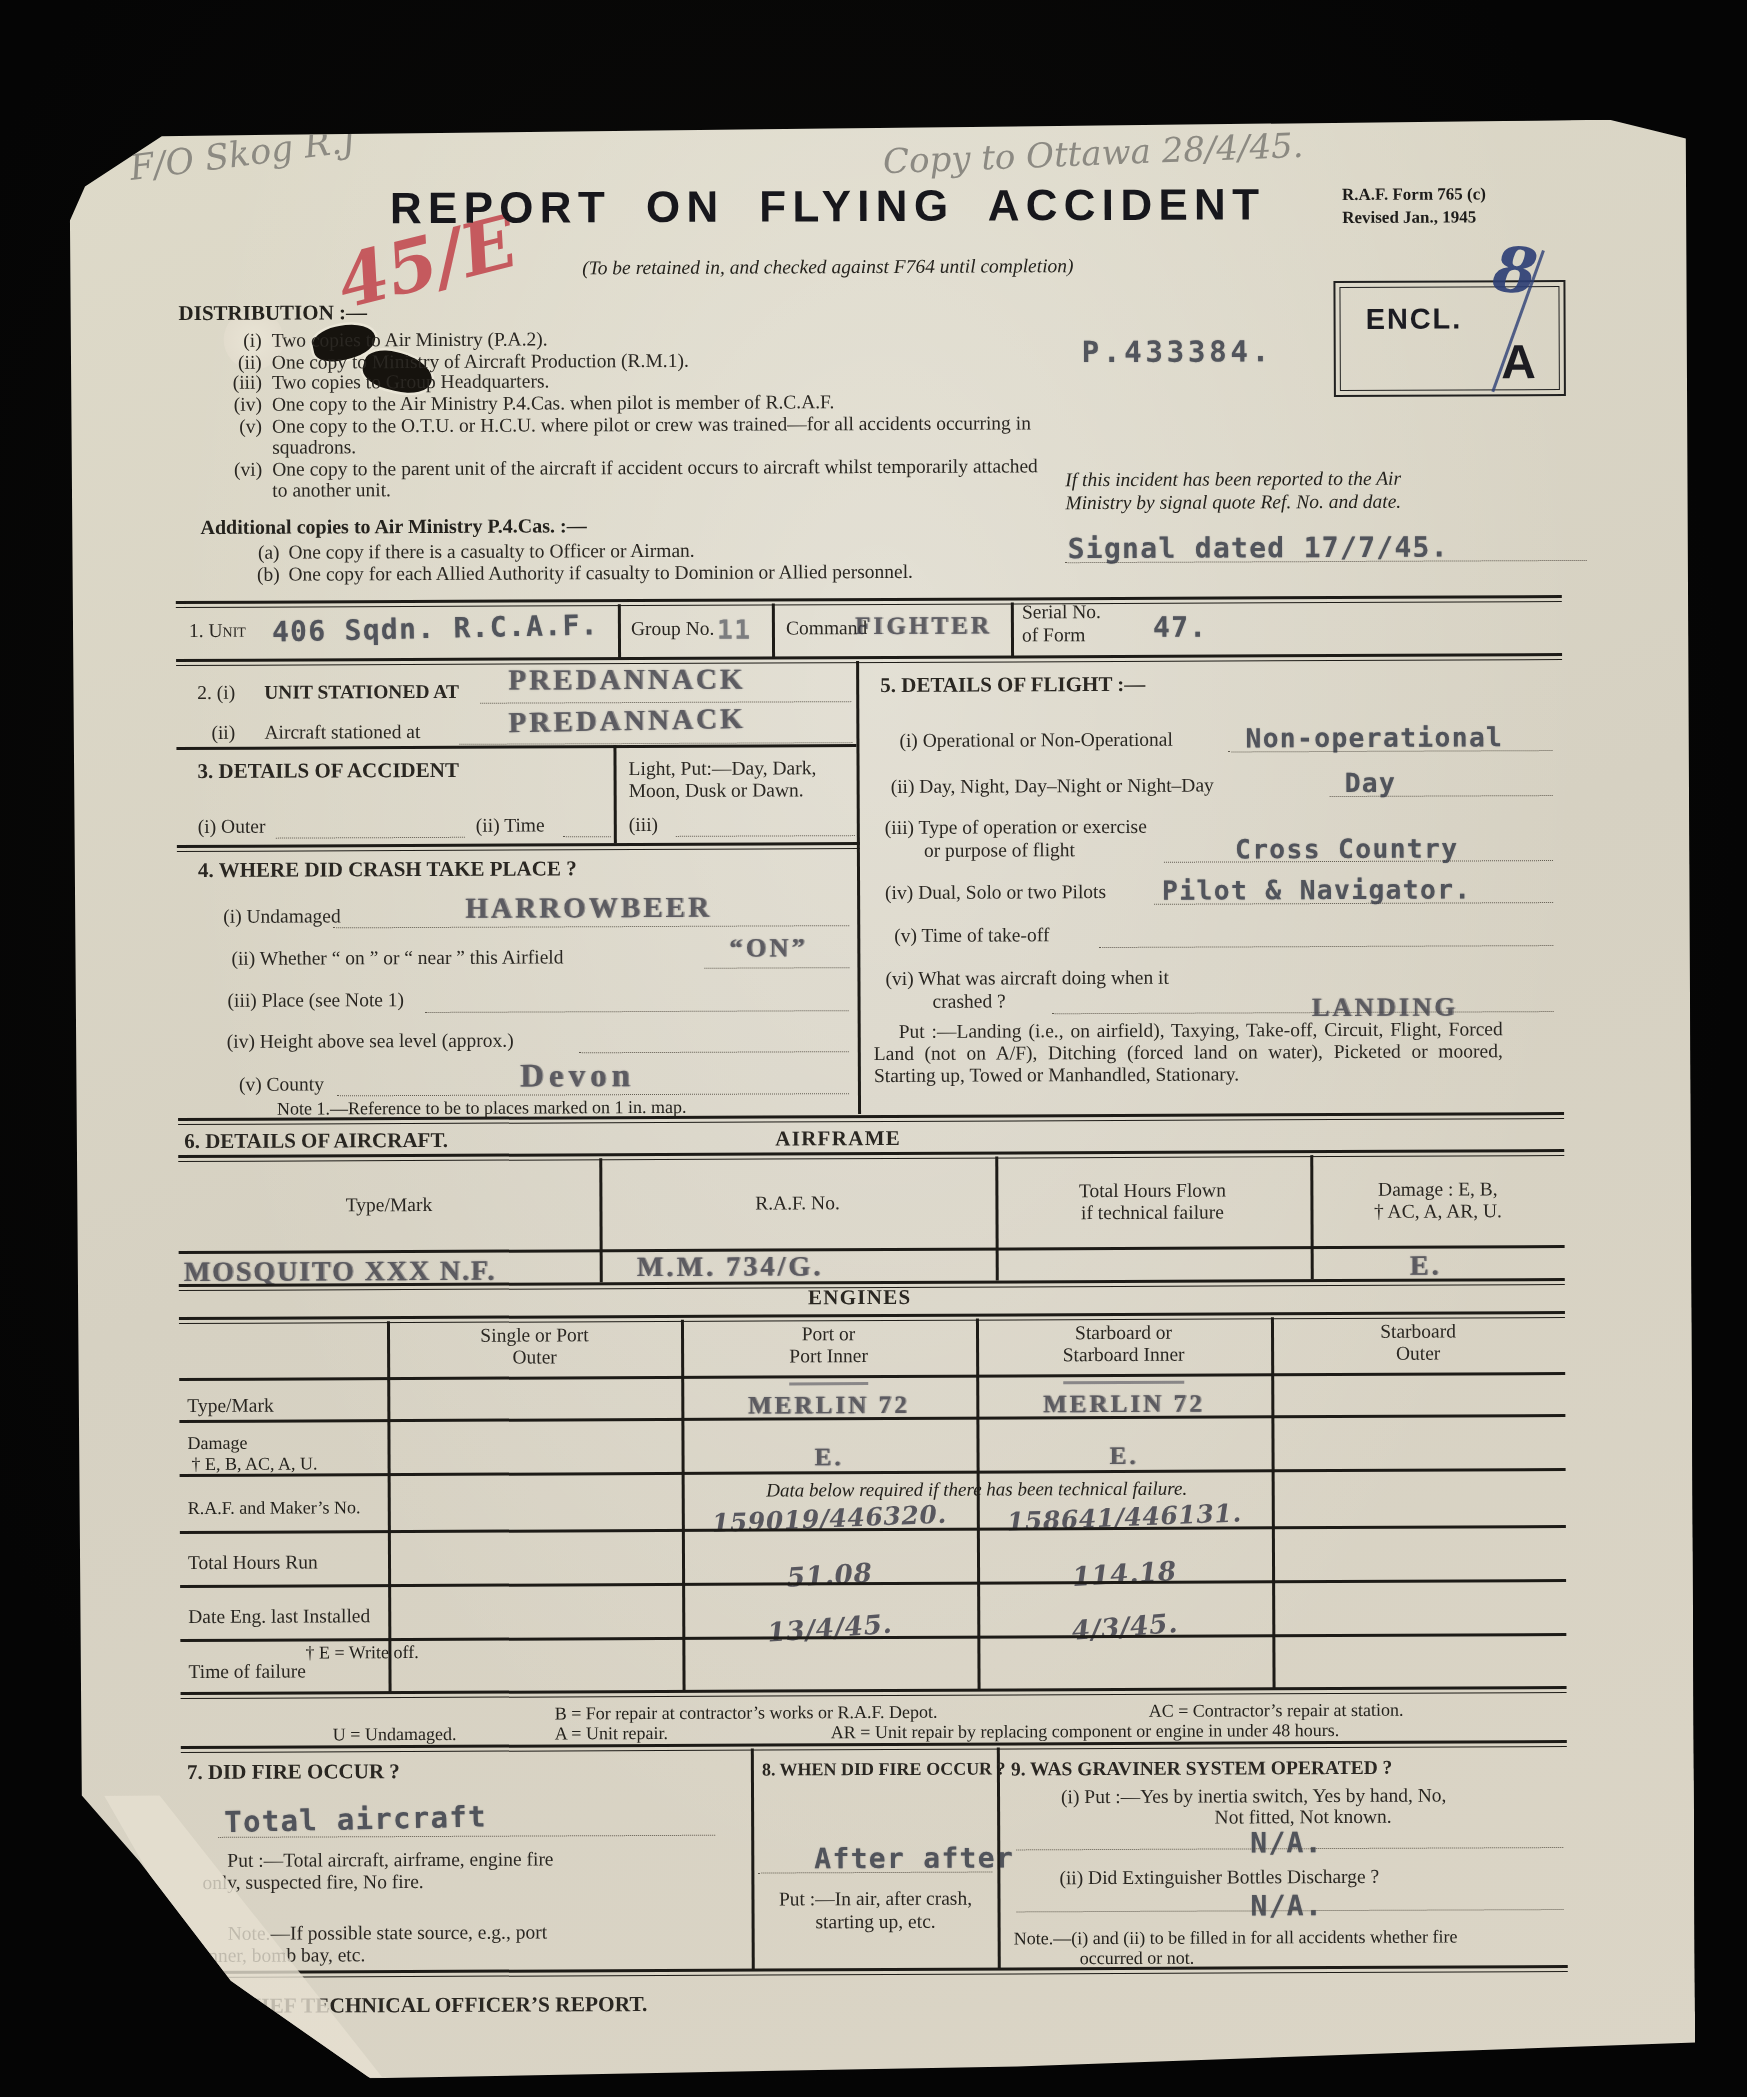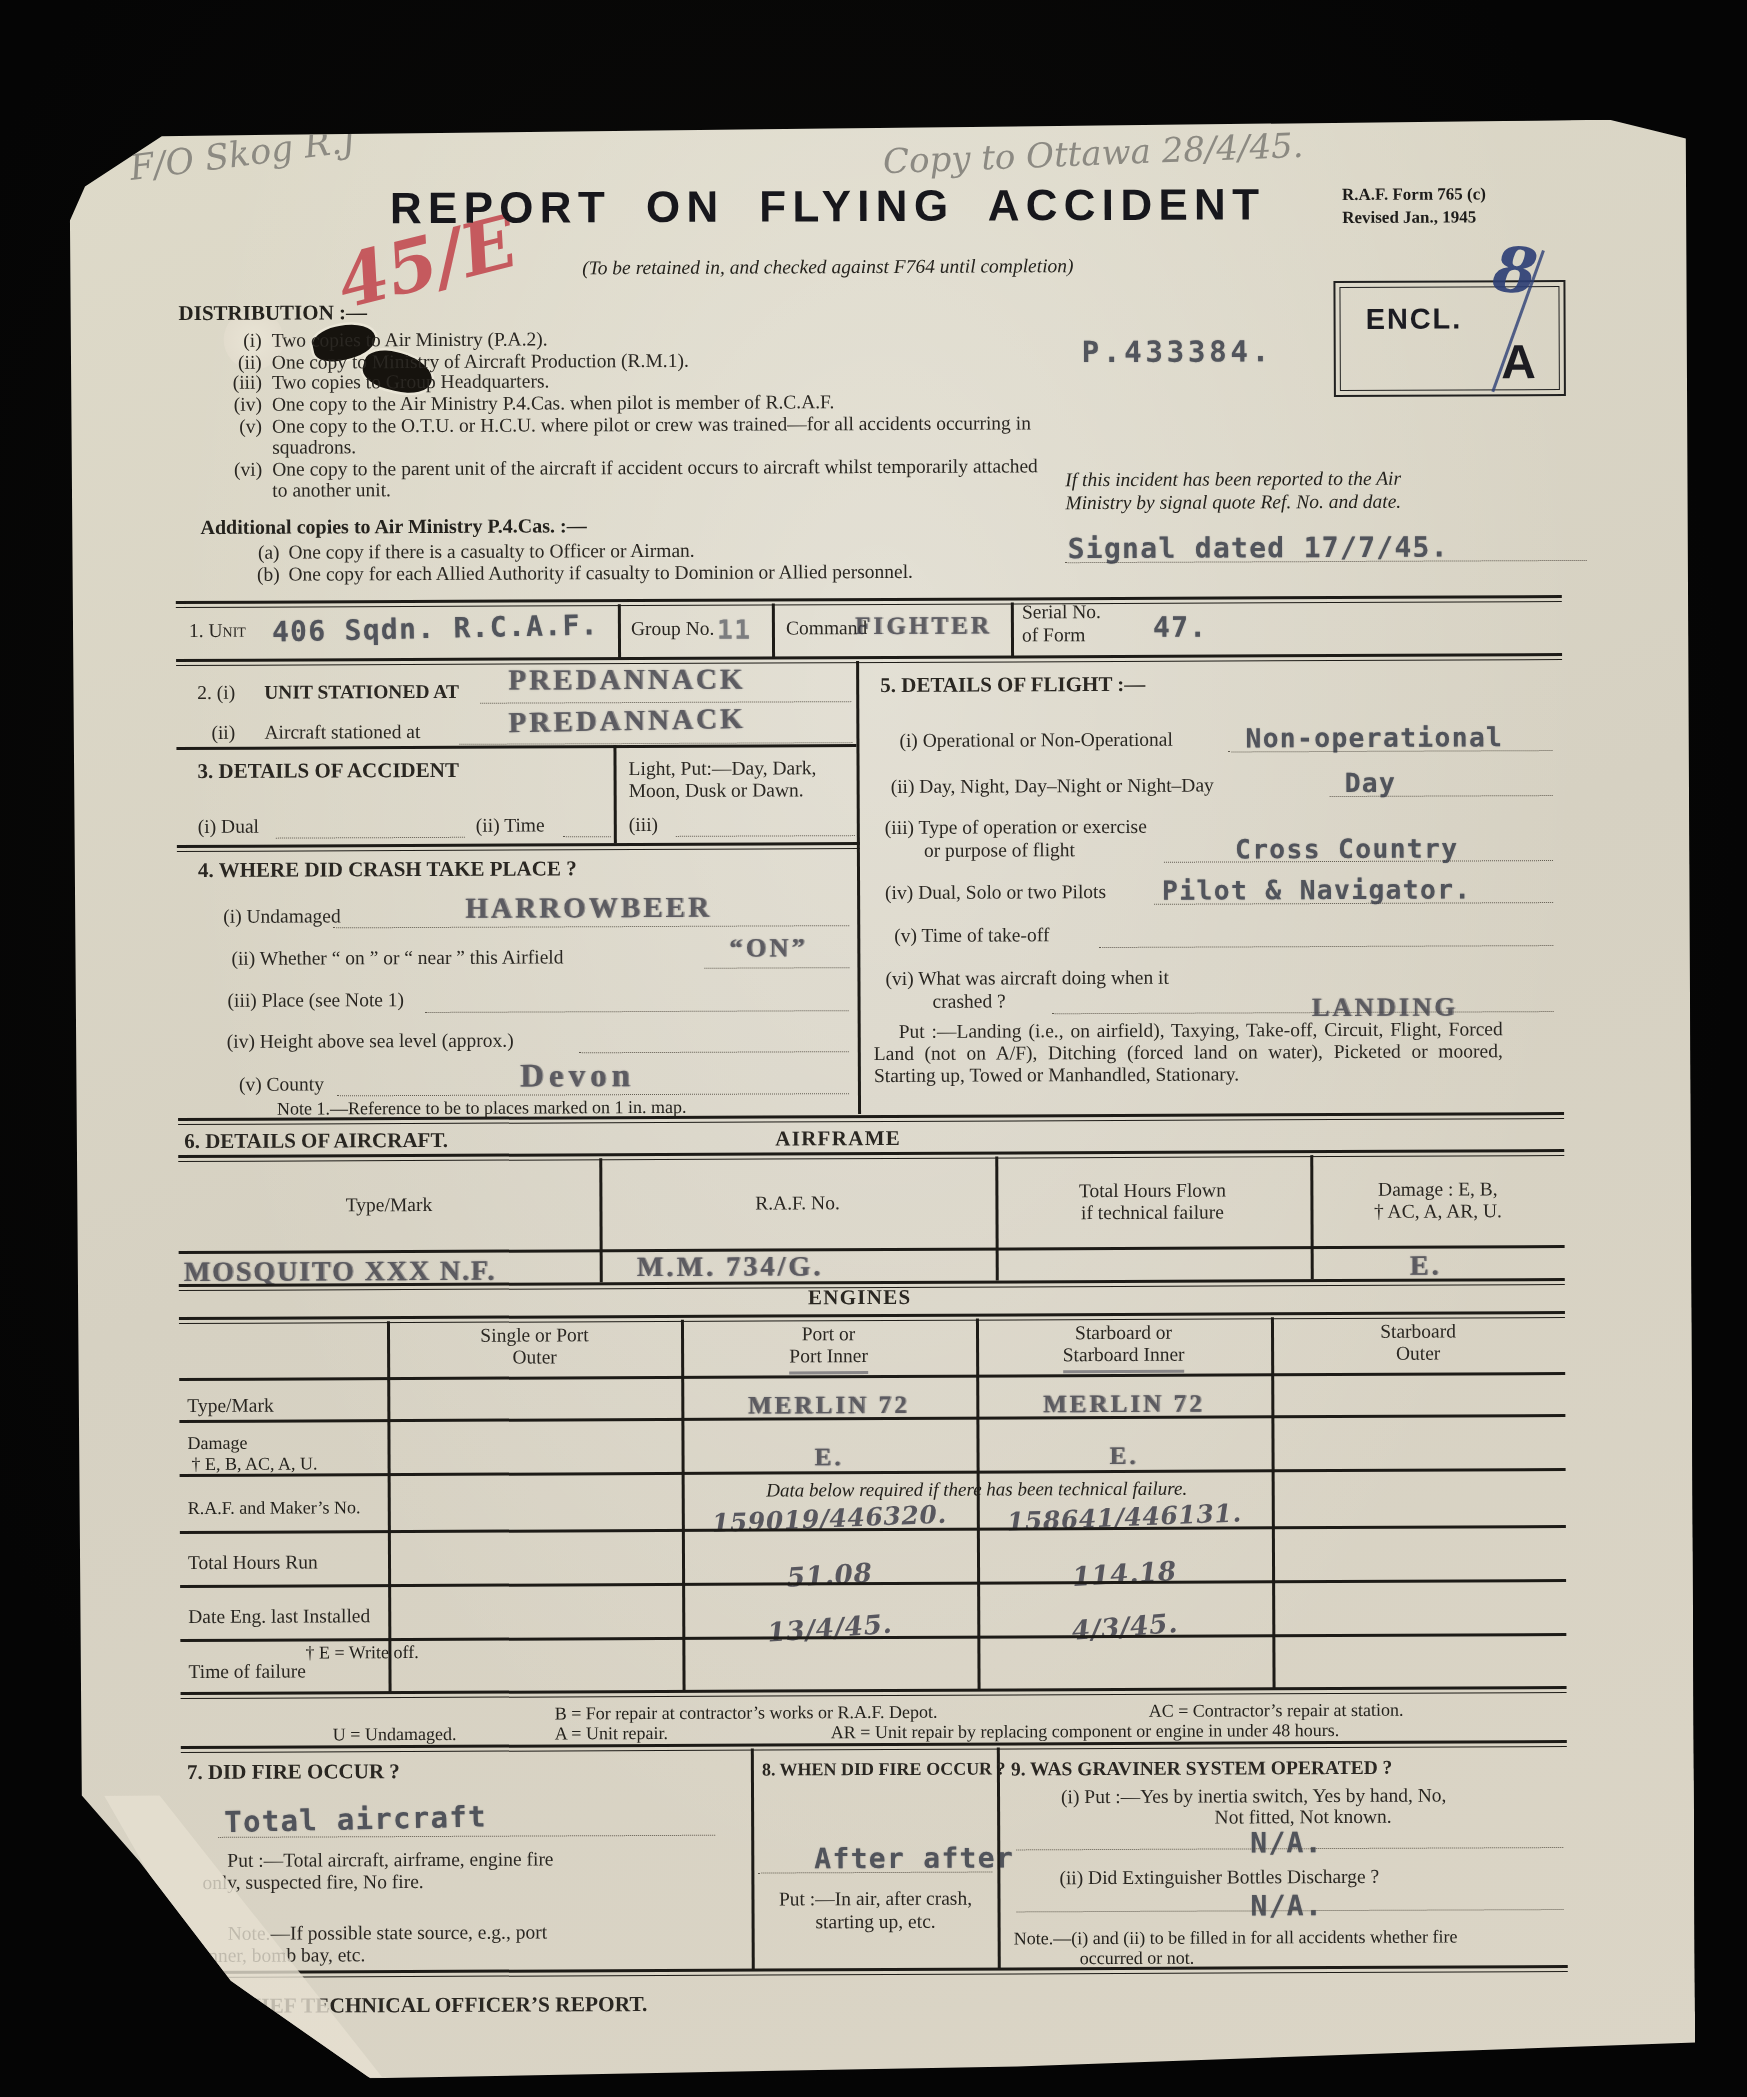--- a/index.html
+++ b/index.html
@@ -36,21 +36,21 @@
   .formno{font-size:17px;line-height:21.4px;font-weight:bold;color:#1d1c1a;}
   .row{display:flex;}
   .num{flex:none;width:45px;text-align:right;margin-right:10px;}
   .numsm{flex:none;width:33px;text-align:right;margin-right:8.8px;}
   .txt{flex:1;}
   .blob{background:#16130e;border-radius:48% 60% 55% 45%;box-shadow:0 0 0 2.5px rgba(236,231,217,.85);}
   .disc{background:radial-gradient(circle,#e9e4d5 0%,#e2dccd 70%,rgba(226,220,205,0) 100%);border-radius:50%;}
   .encl-box{border:2.5px solid #202020;}
   .encl-inner{position:absolute;left:4.4px;top:4.4px;right:4.4px;bottom:4.4px;border:1.9px solid #202020;}
   .sans{font-family:"Liberation Sans", sans-serif;}
-  .u-stamp{border-bottom:3.1px solid rgba(70,70,82,.55);padding-bottom:5px;}
+  .u-stamp{border-bottom:3.1px solid rgba(70,70,82,.55);padding-bottom:16px;}
   .fold{background:#e6e0d1;opacity:.8;}
 </style>
 </head>
 <body>
 
 <div id="paper">
 
   <div class="abs pencil" style="left:63px;top:7.5px;font-size:35px;transform:rotate(-7deg);">F/O Skog  R.J</div>
   <div class="abs redmark" style="left:270px;top:94px;font-size:72px;transform:rotate(-14deg);">45/E</div>
   <div class="abs pencil" style="left:817px;top:11.3px;font-size:34px;transform:rotate(-2deg);">Copy to Ottawa  28/4/45.</div>
@@ -135,21 +135,21 @@
   <div class="abs lbl" style="left:196px;top:596px;">Aircraft stationed at</div>
   <div class="abs dots" style="left:391px;top:619px;width:393px;"></div>
   <div class="abs stamp" style="left:440px;top:580px;font-size:29px;transform:rotate(-0.8deg);">PREDANNACK</div>
   <div class="abs vrule" style="left:788px;top:538px;height:453px;"></div>
   <div class="abs hrule" style="top:621px;width:680px;"></div>
 
   <div class="abs lbl b" style="left:129px;top:635px;font-size:21px;">3. DETAILS OF ACCIDENT</div>
   <div class="abs vrule" style="left:545px;top:621px;height:98px;"></div>
   <div class="abs lbl" style="left:560px;top:634px;">Light, Put:—Day, Dark,</div>
   <div class="abs lbl" style="left:560px;top:656px;">Moon, Dusk or Dawn.</div>
-  <div class="abs lbl" style="left:129px;top:690px;">(i) Dual</div>
+  <div class="abs lbl" style="left:129px;top:690px;">(i) Outer</div>
   <div class="abs dots" style="left:207px;top:712px;width:189px;"></div>
   <div class="abs lbl" style="left:407px;top:690px;">(ii) Time</div>
   <div class="abs dots" style="left:494px;top:712px;width:48px;"></div>
   <div class="abs lbl" style="left:560px;top:690px;">(iii)</div>
   <div class="abs dots" style="left:607px;top:712px;width:179px;"></div>
   <div class="abs hrule2" style="top:719px;width:683px;"></div>
 
   <div class="abs lbl b" style="left:129px;top:734px;font-size:21px;">4. WHERE DID CRASH TAKE PLACE ?</div>
   <div class="abs lbl" style="left:154px;top:780px;">(i) Undamaged</div>
   <div class="abs dots" style="left:264px;top:802px;width:516px;"></div>

